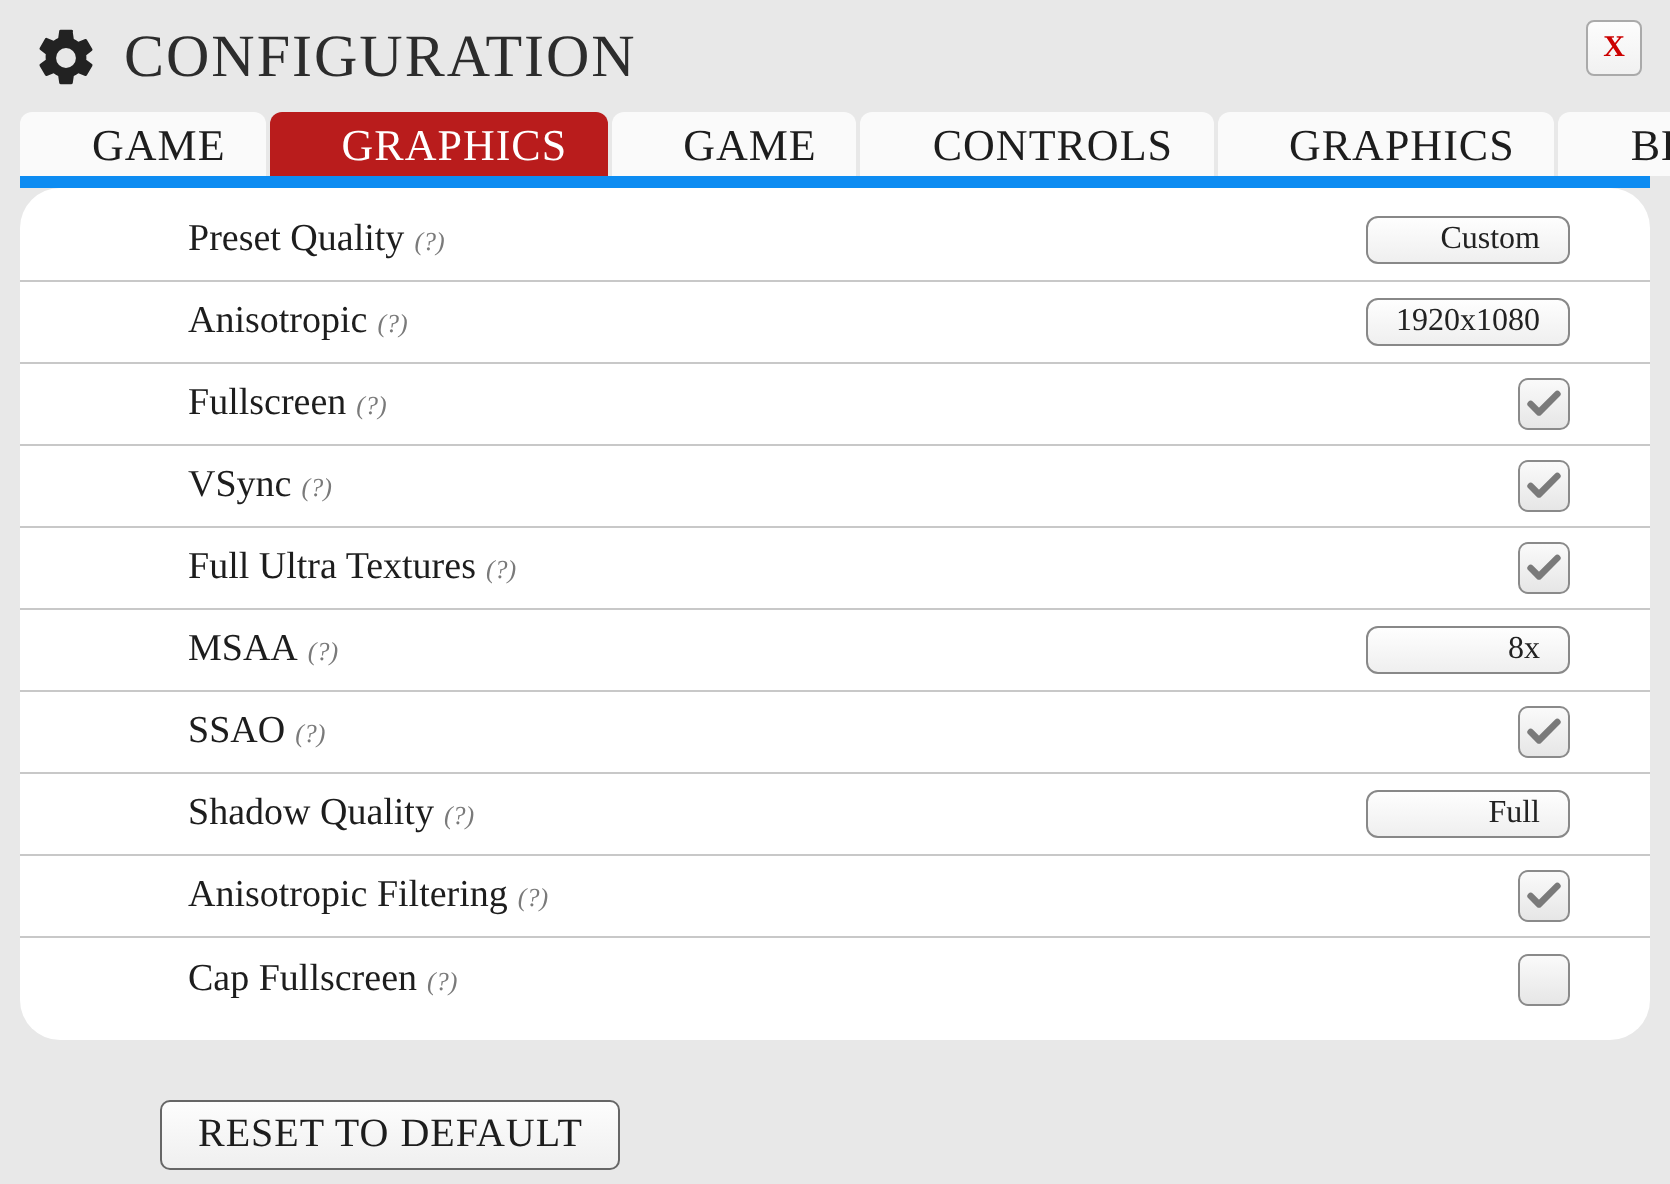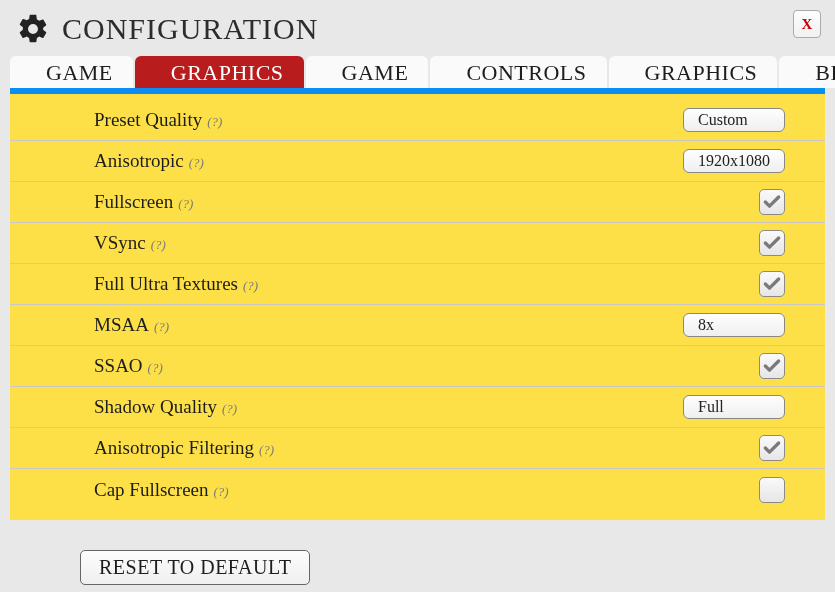--- a/index.html
+++ b/index.html
@@ -65,24 +65,25 @@
     .tab.active {
       background: #b91c1c;
       color: #ffffff;
     }
     .blue-strip {
       height: 6px;
       background: #0d8cf2;
       margin: 0 10px;
     }
     .panel {
-      background: #fde047;
+      background: #ffffff;
       margin: 0 10px;
       padding: 6px 0 0 0;
       height: 426px;
+      border-radius: 20px;
     }
     .row {
       display: flex;
       align-items: center;
       height: 41px;
       padding: 0 40px 0 84px;
       border-bottom: 1px solid #c8c8c8;
     }
     .row:last-child { border-bottom: none; }
     .row-label {
@@ -105,21 +106,21 @@
       min-width: 108px;
     }
     .select-btn {
       border: 1px solid #888;
       border-radius: 6px;
       background: linear-gradient(#fefefe, #efefef);
       color: #222;
       font-size: 16px;
       padding: 2px 14px;
       min-width: 102px;
-      text-align: left;
+      text-align: right;
       cursor: pointer;
     }
     .checkbox {
       width: 26px;
       height: 26px;
       border: 1px solid #8a8a8a;
       border-radius: 5px;
       background: linear-gradient(#fafafa, #e6e6e6);
       display: flex;
       align-items: center;

